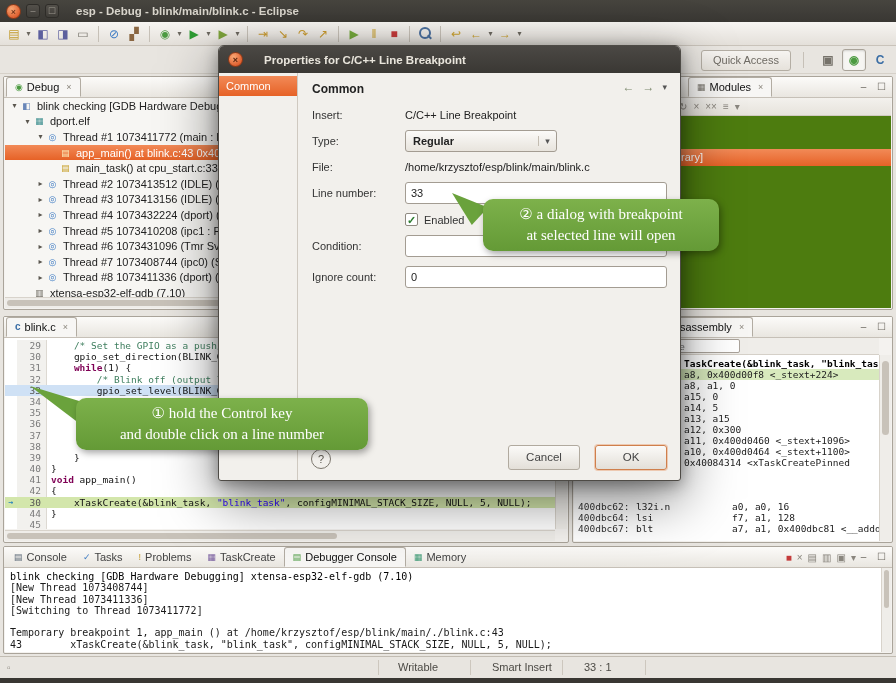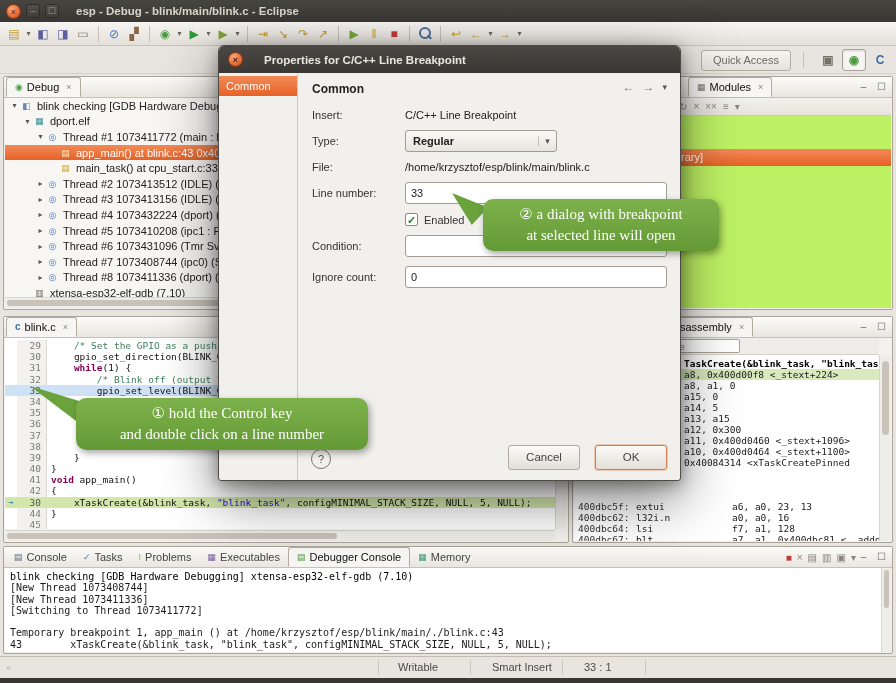--- a/index.html
+++ b/index.html
@@ -75,21 +75,21 @@
   .arow.pad{padding-left:110px;}
   .arow.src{font-weight:bold;color:#000;}
   .arow.cur{background:#d8eabd;}
   .addr{display:inline-block;width:58px;color:#333;}
   .mn{display:inline-block;width:96px;color:#222;}
 
   
   .viewtb{position:absolute;left:1px;right:1px;top:21px;height:18px;background:linear-gradient(#f3f1ed,#e7e3dc);
           border-bottom:1px solid #d0cac1;display:flex;align-items:center;padding-left:6px;gap:6px;}
   .vtbi{font-size:10px;color:#8a867e;}
-  .modcontent{position:absolute;left:1px;right:1px;top:39px;bottom:1px;background:#bef264;}
+  .modcontent{position:absolute;left:1px;right:1px;top:39px;bottom:1px;background:#4d7c0f;}
   .modrow{position:absolute;left:0;right:0;top:33px;height:17px;line-height:17px;color:#fff;padding-left:8px;
           background:linear-gradient(#f28a57,#e66227);white-space:nowrap;overflow:hidden;}
 
   
   .ctb-right{position:absolute;right:36px;top:3px;display:flex;gap:5px;align-items:center;}
   .cti{font-size:10px;line-height:15px;}
   .consout{position:absolute;left:1px;right:11px;top:21px;bottom:1px;background:#fff;overflow:hidden;padding:3px 0 0 5px;}
   .cline{height:11.3px;line-height:11.3px;font-family:"DejaVu Sans Mono",monospace;font-size:10px;color:#1a1a1a;white-space:pre;}
   .cline:first-child{color:#000;}
 
@@ -371,21 +371,20 @@
         <div class="arow pad"><span class="ops">a15, 0</span></div>
         <div class="arow pad"><span class="ops">a14, 5</span></div>
         <div class="arow pad"><span class="ops">a13, a15</span></div>
         <div class="arow pad"><span class="ops">a12, 0x300</span></div>
         <div class="arow pad"><span class="ops">a11, 0x400d0460 &lt;_stext+1096&gt;</span></div>
         <div class="arow pad"><span class="ops">a10, 0x400d0464 &lt;_stext+1100&gt;</span></div>
         <div class="arow pad"><span class="ops">0x40084314 &lt;xTaskCreatePinned</span></div>
         <div class="arow"><span class="ops"></span></div>
         <div class="arow"><span class="ops"></span></div>
         <div class="arow"><span class="ops"></span></div>
-        <div class="arow"><span class="addr">400dbc5f:</span><span class="mn">extui</span><span class="ops">a6, a0, 23, 13</span></div>
         <div class="arow"><span class="addr">400dbc62:</span><span class="mn">l32i.n</span><span class="ops">a0, a0, 16</span></div>
         <div class="arow"><span class="addr">400dbc64:</span><span class="mn">lsi</span><span class="ops">f7, a1, 128</span></div>
         <div class="arow"><span class="addr">400dbc67:</span><span class="mn">blt</span><span class="ops">a7, a1, 0x400dbc81 &lt;__adddf3</span></div>
       </div>
     <div class="vscroll full" style="top:38px;">
       <span class="vthumb" style="top:6px;height:40%;"></span>
     </div>
   </div>
 
   <div class="panel" style="left:3px;top:546px;width:890px;height:108px;">
@@ -398,21 +397,21 @@
           <div class="vtab">
             <span class="vticon" style="color: rgb(63, 124, 196);">✓</span>
             <span class="vtlabel">Tasks</span>
           </div>
           <div class="vtab">
             <span class="vticon" style="color: rgb(196, 154, 46);">!</span>
             <span class="vtlabel">Problems</span>
           </div>
           <div class="vtab">
             <span class="vticon" style="color: rgb(122, 95, 160);">▦</span>
-            <span class="vtlabel">Executables</span>
+            <span class="vtlabel">TaskCreate</span>
           </div>
           <div class="vtab sel">
             <span class="vticon" style="color: rgb(76, 155, 65);">▤</span>
             <span class="vtlabel">Debugger Console</span>
           </div>
           <div class="vtab">
             <span class="vticon" style="color: rgb(63, 155, 118);">▦</span>
             <span class="vtlabel">Memory</span>
           </div>
         </span>

